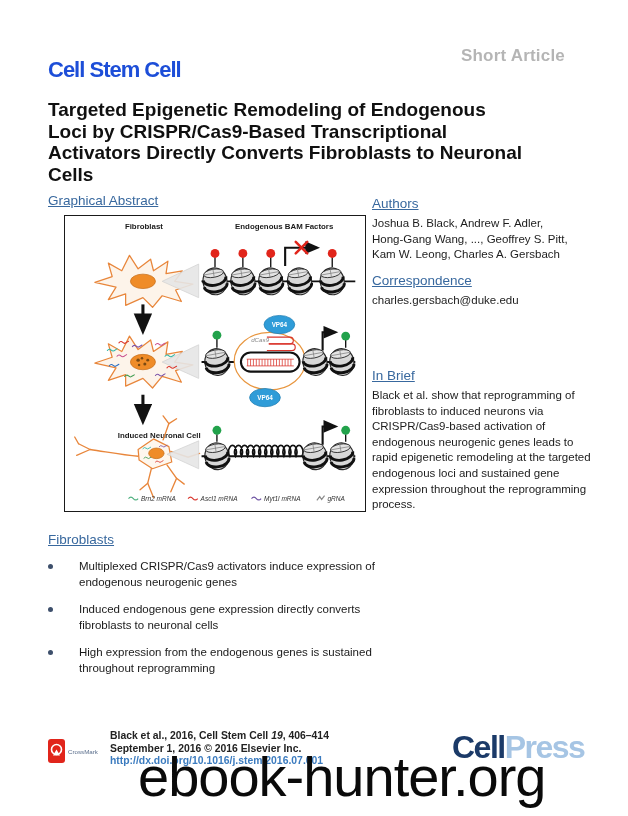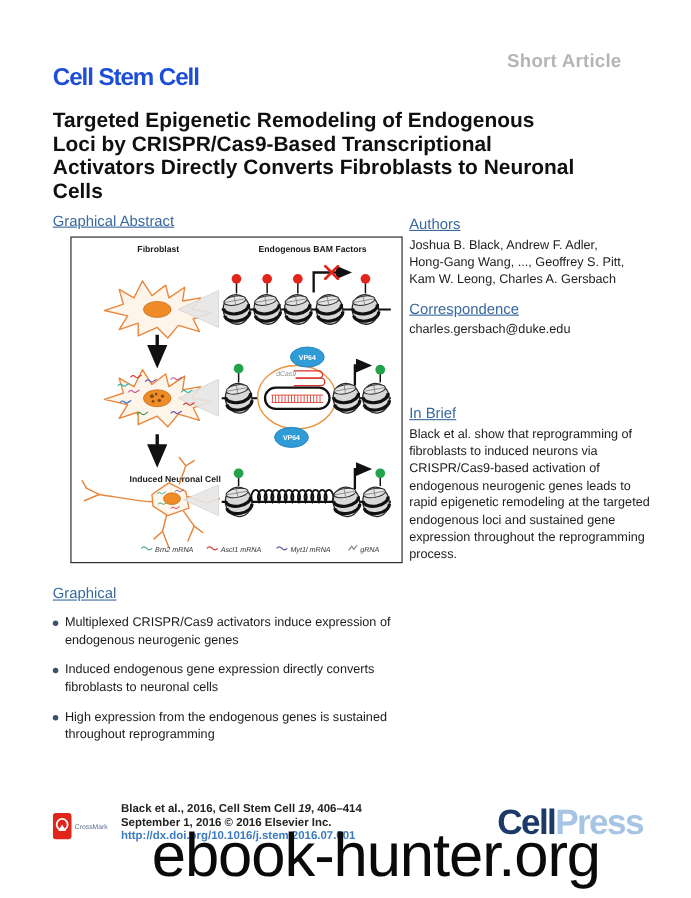--- a/index.html
+++ b/index.html
@@ -31,21 +31,21 @@
 
   .right-col { position:absolute; left:372px; width:222px; }
   .authors-block { top:196px; }
   .corresp-block { top:273px; }
   .inbrief-block { top:320px;margin-top:48px; }
   .right-col .sec-heading { margin-bottom:5px; }
   .body-text { font-size:11.5px; line-height:15.6px; color:#1c1c1c; }
 
   .highlights { position:absolute; left:48px; top:532px; width:334px; }
   .highlights .sec-heading { margin-bottom:4px; }
-  .hl-item { display:flex; gap:6px; margin-top:12px; font-size:11.5px; line-height:15.6px; }
+  .hl-item { display:flex; gap:26px; margin-top:12px; font-size:11.5px; line-height:15.6px; }
   .hl-dot { flex:0 0 auto; width:5px; height:5px; border-radius:50%; background:#3d4f6b; margin-top:5px; }
 
   .crossmark { position:absolute; left:48px; top:739px; }
   .citation { position:absolute; left:110px; top:730px; font-size:10.4px; font-weight:bold; line-height:12.6px; color:#222; }
   .citation .vol { font-style:italic; font-weight:bold; }
   .doi-link { color:#3b7bbf; text-decoration:none; font-weight:bold; }
   .cellpress { position:absolute; left:452px; top:729px; font-size:32px; font-weight:bold; letter-spacing:-1.5px; white-space:nowrap; }
   .cp-cell { color:#1b3a68; }
   .cp-press { color:#a6c5e4; }
   .watermark {
@@ -275,21 +275,21 @@
     <div class="sec-heading">Correspondence</div>
     <div class="body-text">charles.gersbach@duke.edu</div>
   </div>
 
   <div class="right-col inbrief-block" style="top:320px;">
     <div class="sec-heading">In Brief</div>
     <div class="body-text">Black et al. show that reprogramming of fibroblasts to induced neurons via CRISPR/Cas9-based activation of endogenous neurogenic genes leads to rapid epigenetic remodeling at the targeted endogenous loci and sustained gene expression throughout the reprogramming process.</div>
   </div>
 
   <div class="highlights">
-    <div class="sec-heading">Graphical</div>
+    <div class="sec-heading">Fibroblasts</div>
     <div class="hl-item">
       <span class="hl-dot"></span>
       <span>Multiplexed CRISPR/Cas9 activators induce expression of endogenous neurogenic genes</span>
     </div>
     <div class="hl-item">
       <span class="hl-dot"></span>
       <span>Induced endogenous gene expression directly converts fibroblasts to neuronal cells</span>
     </div>
     <div class="hl-item">
       <span class="hl-dot"></span>

